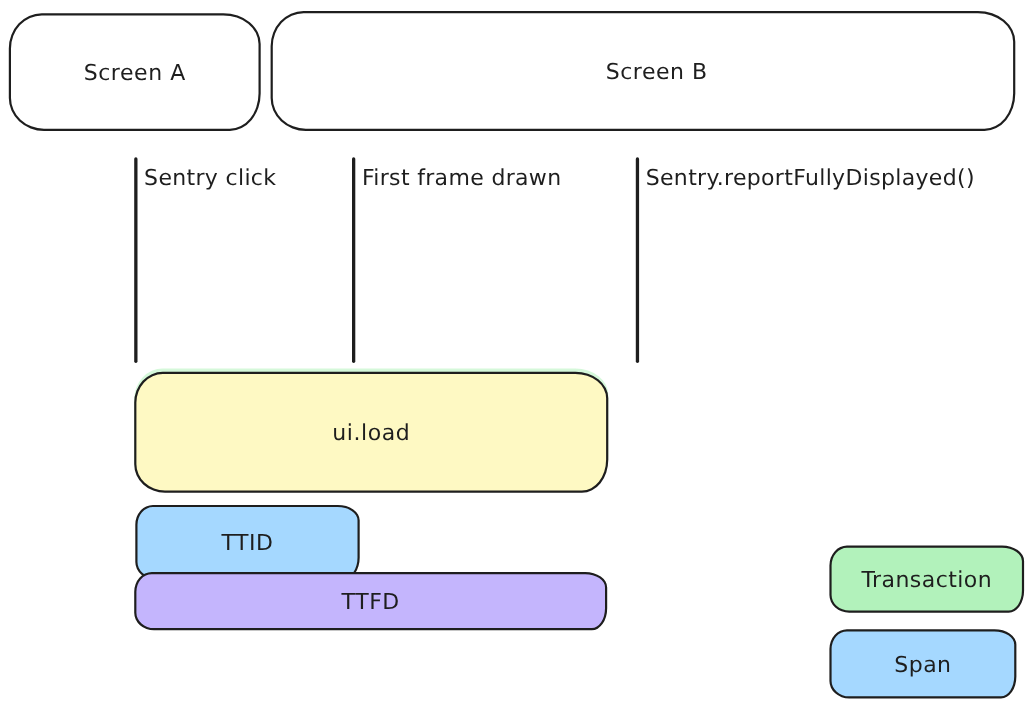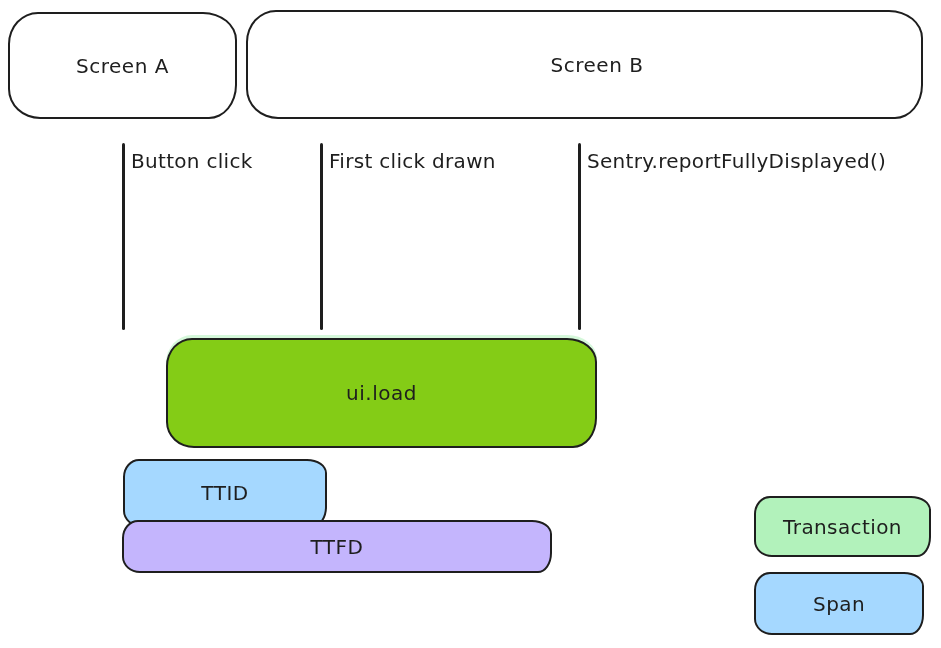--- a/index.html
+++ b/index.html
@@ -99,30 +99,30 @@
 <div class="canvas" style="background-color: rgb(255, 255, 255);">
 
   <div class="screen-box screen-a">
     <span>Screen A</span>
   </div>
   <div class="screen-box screen-b">
     <span>Screen B</span>
   </div>
 
   <div class="event-line event-1">
-    <span class="event-label">Button click</span>
+    <span class="event-label">Sentry click</span>
   </div>
   <div class="event-line event-2">
-    <span class="event-label">First click drawn</span>
+    <span class="event-label">First frame drawn</span>
   </div>
   <div class="event-line event-3">
     <span class="event-label">Sentry.reportFullyDisplayed()</span>
   </div>
 
-  <div class="bar bar-uiload" style="background-color: #84cc16; margin-left: 44px;">
+  <div class="bar bar-uiload" style="background-color: #fef9c3;">
     <span>ui.load</span>
   </div>
   <div class="bar bar-ttid" style="background-color: rgb(165, 216, 255);">
     <span>TTID</span>
   </div>
   <div class="bar bar-ttfd" style="background-color: #c4b5fd;">
     <span>TTFD</span>
   </div>
 
   <div class="legend-box legend-transaction" style="background-color: rgb(178, 242, 187);">

